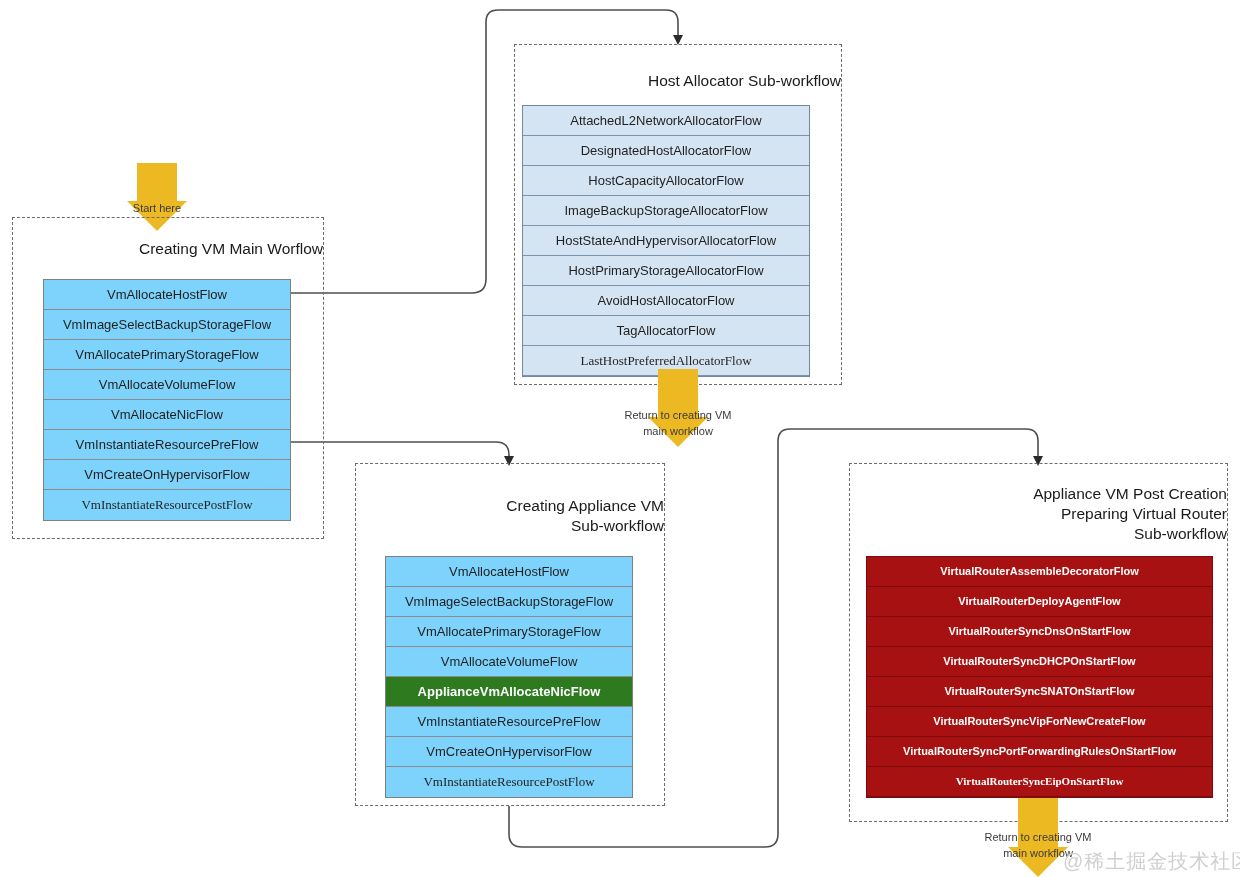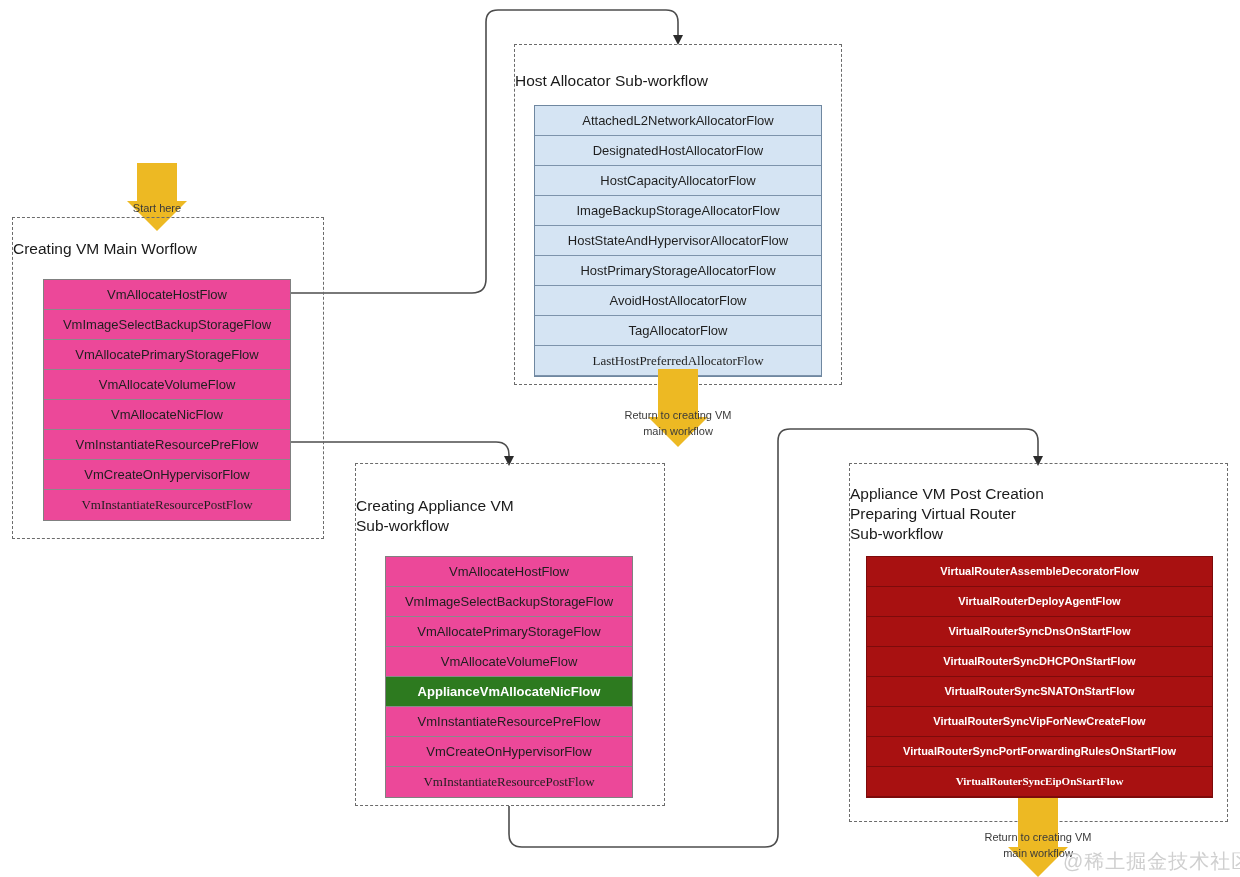--- a/index.html
+++ b/index.html
@@ -31,21 +31,21 @@
   .group {
     position: absolute;
     border: 1.5px dashed #6b6b6b;
     background: transparent;
     box-sizing: border-box;
   }
   .group-title {
     position: absolute;
     left: 0;
     width: 100%;
-    text-align: left;
+    text-align: right;
     font-size: 15.5px;
     color: #1a1a1a;
     line-height: 20px;
     white-space: pre-line;
   }
 
   
   .flowlist {
     position: absolute;
     box-sizing: border-box;
@@ -53,21 +53,21 @@
     background: #ffffff;
   }
   .flowrow {
     box-sizing: border-box;
     height: 30px;
     line-height: 29px;
     text-align: center;
     font-size: 13px;
     color: #1f1f1f;
     border-bottom: 1px solid #8a8a8a;
-    background: #ec4899;
+    background: #7dd3fc;
     white-space: nowrap;
     overflow: hidden;
   }
   .flowrow:last-child { border-bottom: none; font-family: Liberation Serif, serif; }
 
   .flowlist.blue { border: 1px solid #6f87a0; }
   .flowlist.blue .flowrow {
     background: #d5e4f3;
     border-bottom: 1px solid #7d93ab;
   }
@@ -164,21 +164,21 @@
     <div class="flowrow">VmAllocateVolumeFlow</div>
     <div class="flowrow">VmAllocateNicFlow</div>
     <div class="flowrow">VmInstantiateResourcePreFlow</div>
     <div class="flowrow">VmCreateOnHypervisorFlow</div>
     <div class="flowrow">VmInstantiateResourcePostFlow</div>
   </div>
 
   <div class="group" style="left:514px; top:44px; width:328px; height:341px;">
     <div class="group-title" style="top:26px;">Host Allocator Sub-workflow</div>
   </div>
-  <div class="flowlist blue" style="left:534px; top:105px; width:288px;">
+  <div class="flowlist blue" style="left:522px; top:105px; width:288px;">
     <div class="flowrow">AttachedL2NetworkAllocatorFlow</div>
     <div class="flowrow">DesignatedHostAllocatorFlow</div>
     <div class="flowrow">HostCapacityAllocatorFlow</div>
     <div class="flowrow">ImageBackupStorageAllocatorFlow</div>
     <div class="flowrow">HostStateAndHypervisorAllocatorFlow</div>
     <div class="flowrow">HostPrimaryStorageAllocatorFlow</div>
     <div class="flowrow">AvoidHostAllocatorFlow</div>
     <div class="flowrow">TagAllocatorFlow</div>
     <div class="flowrow">LastHostPreferredAllocatorFlow</div>
   </div>

